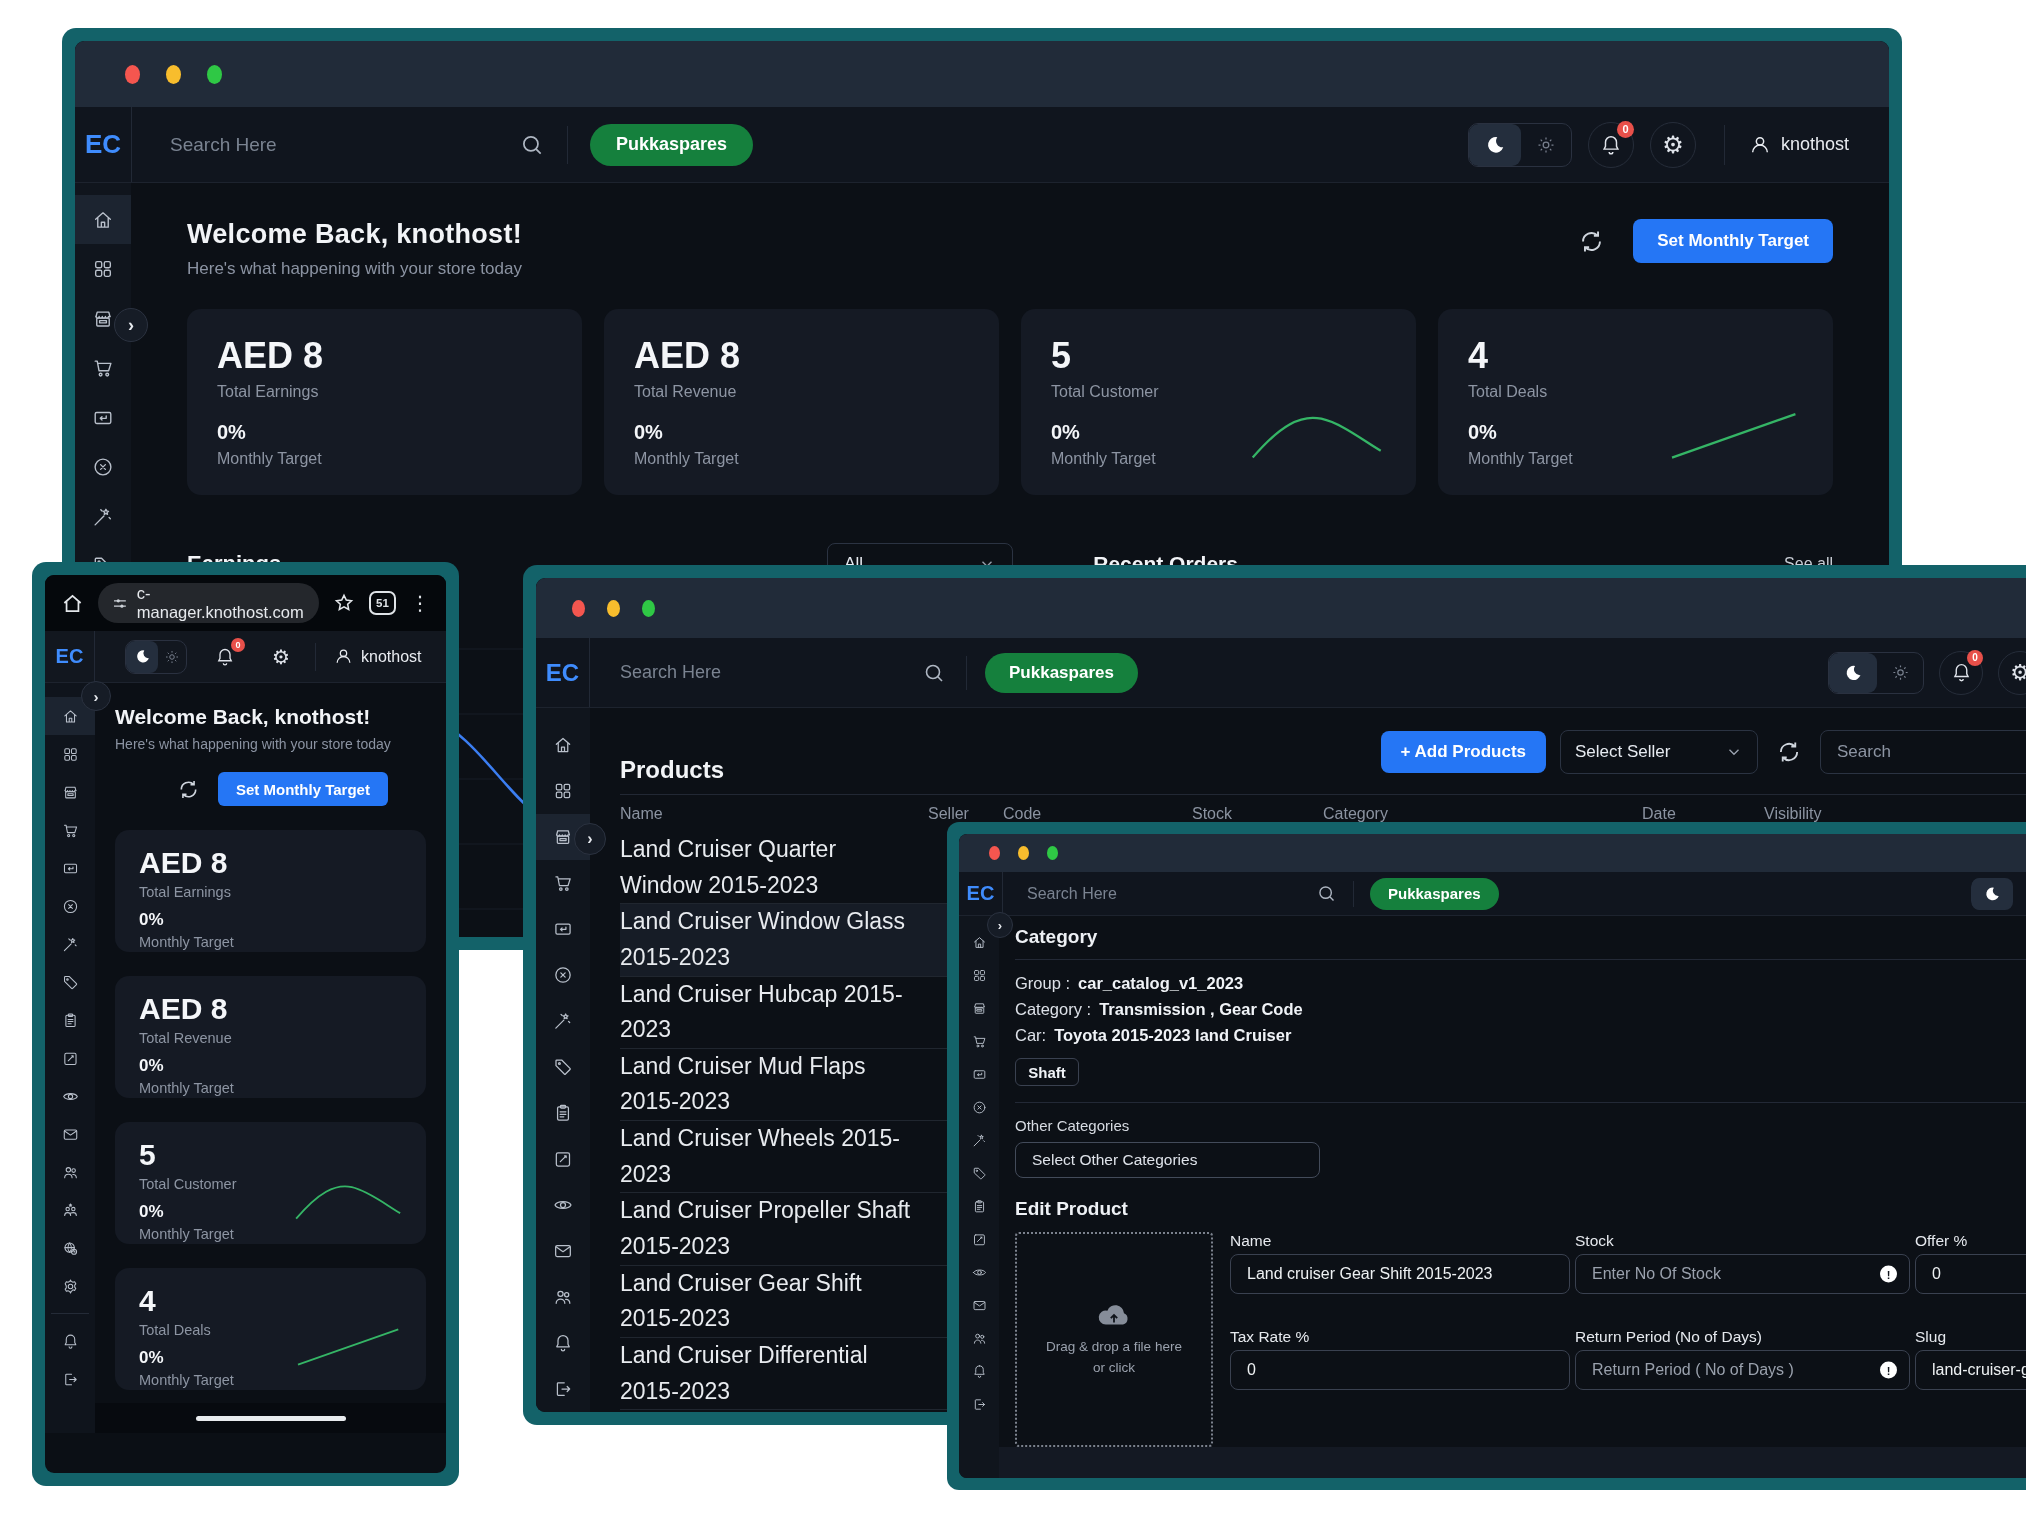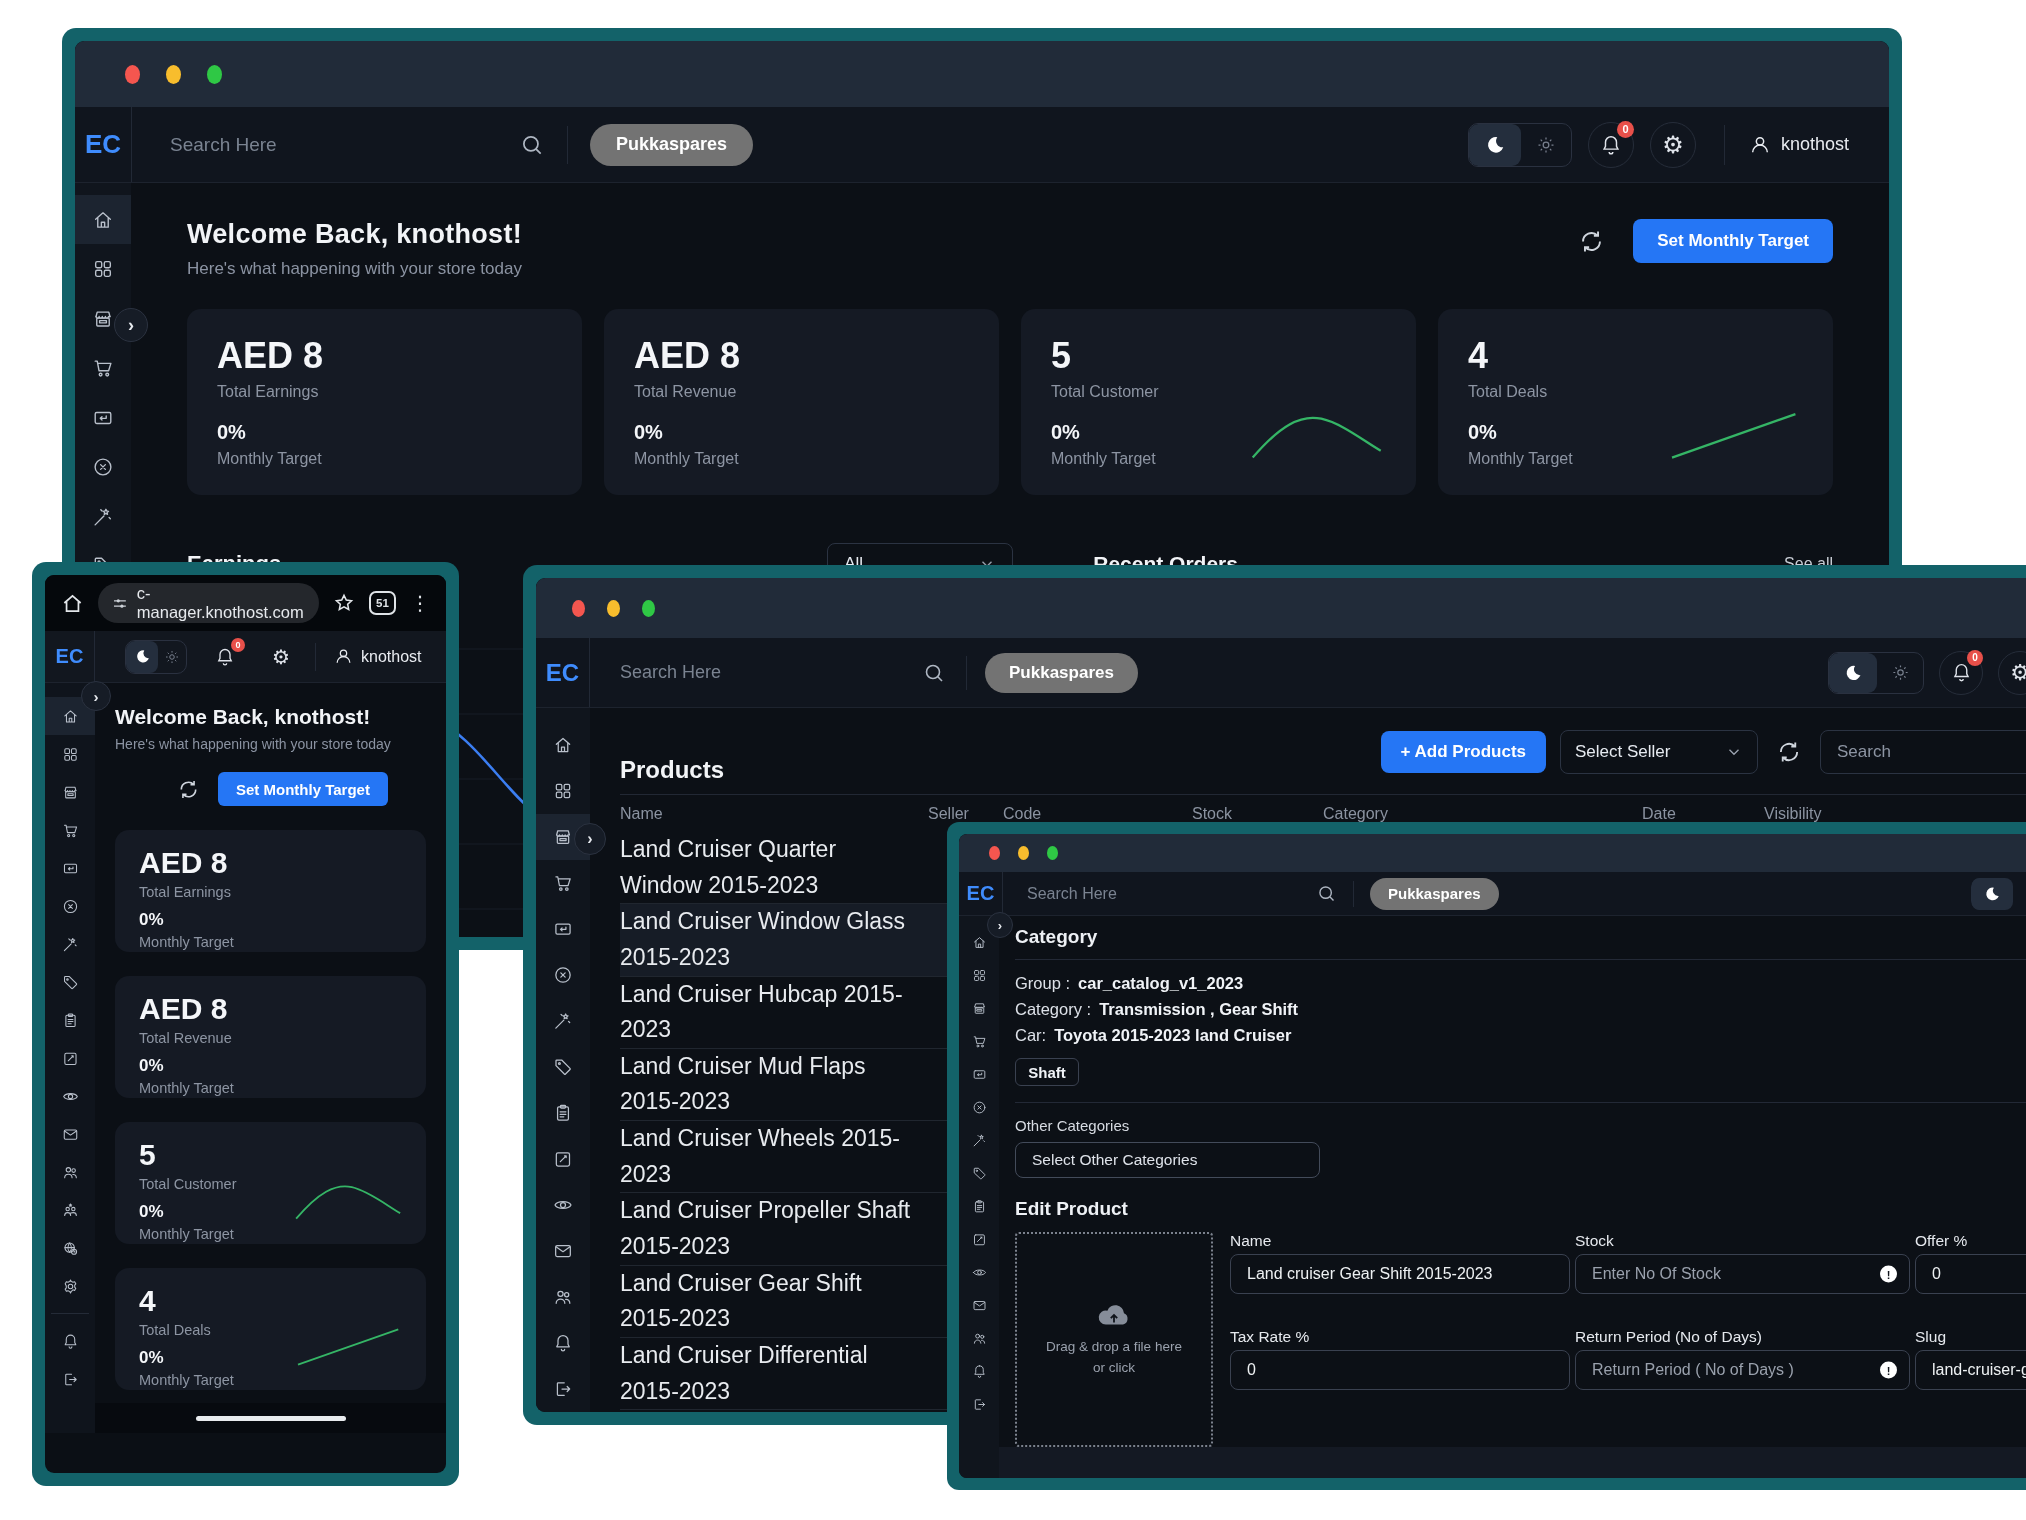--- a/index.html
+++ b/index.html
@@ -13,21 +13,21 @@
   .titlebar { background:#212b39; display:flex; align-items:center; }
   .lights { display:flex; align-items:center; }
   .light { border-radius:50%; }
   .l-red { background:#f4564f; } .l-yel { background:#f8bd2d; } .l-grn { background:#2fc845; }
 
   .appheader { background:#10151e; border-bottom:1px solid #1d232e; display:flex; align-items:center; }
   .logo { color:#3f8cfd; font-weight:bold; display:flex; align-items:center; justify-content:center; border-right:1px solid #222936; height:100%; }
   .searchblk { display:flex; align-items:center; height:100%; }
   .searchtext { color:#7a8391; }
   .hdr-div { width:1px; background:#222936; }
-  .pill-btn { background:#737373; color:#fff; font-weight:600; border:none; border-radius:22px; display:flex; align-items:center; justify-content:center; cursor:pointer; }
+  .pill-btn { background:#15803d; color:#fff; font-weight:600; border:none; border-radius:22px; display:flex; align-items:center; justify-content:center; cursor:pointer; }
   .spacer { flex:1; }
   .toggle { border:1px solid #2a3140; border-radius:10px; display:flex; align-items:center; overflow:hidden; }
   .tg-moon { background:#242e3d; color:#fff; display:flex; align-items:center; justify-content:center; }
   .tg-sun { color:#79818f; display:flex; align-items:center; justify-content:center; }
   .circ-ic { border:1px solid #262d3a; border-radius:50%; display:flex; align-items:center; justify-content:center; color:#dfe3ea; position:relative; }
   .badge { position:absolute; background:#e8504a; color:#fff; border-radius:50%; display:flex; align-items:center; justify-content:center; font-weight:700; }
   .userblk { display:flex; align-items:center; color:#e8ebf0; }
 
   .body-row { display:flex; position:relative; }
   .sidebar { background:#10151d; flex:none; display:flex; flex-direction:column; align-items:stretch; }
@@ -1031,21 +1031,21 @@
                 <path d="M10.8 12H20M17 9l3 3-3 3"></path>
               </svg>
             </div>
           </div>
         <div style="flex:1; display:flex; flex-direction:column;">
           <div class="content">
             <div class="sec-h">Category</div>
             <div class="divider"></div>
             <div class="cat-rows">
               <div class="cat-row"><span>Group :</span><b>car_catalog_v1_2023</b></div>
-              <div class="cat-row"><span>Category :</span><b>Transmission , Gear Shift</b></div>
+              <div class="cat-row"><span>Category :</span><b>Transmission , Gear Code</b></div>
               <div class="cat-row"><span>Car:</span><b>Toyota 2015-2023 land Cruiser</b></div>
             </div>
             <button class="reset-btn">Shaft</button>
             <div class="divider" style="margin-top:16px;"></div>
             <div class="oc-label">Other Categories</div>
             <div class="oc-select">Select Other Categories</div>
             <div class="ep-title">Edit Product</div>
             <div class="form">
               <div class="dropzone">
                 <svg width="34" height="26" viewBox="0 0 34 26">

